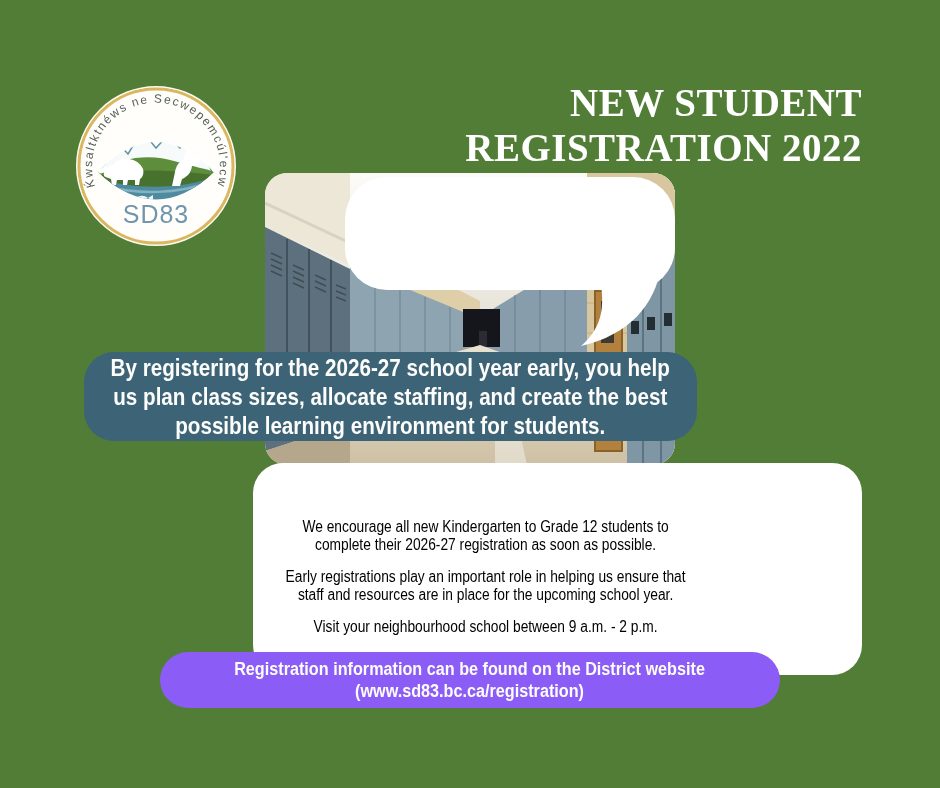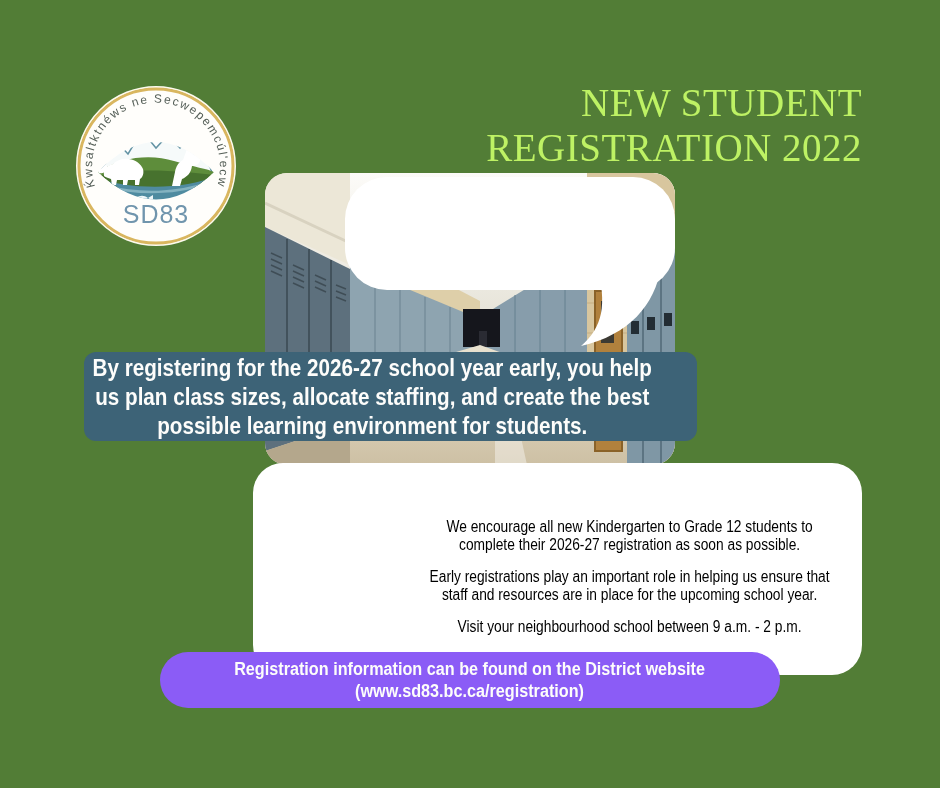--- a/index.html
+++ b/index.html
@@ -6,53 +6,53 @@
   .canvas{
     position:relative;width:940px;height:788px;overflow:hidden;
     background:#527d36;
     font-family:"Liberation Sans",sans-serif;
   }
   
   .title{
     position:absolute;top:80px;right:78px;text-align:right;
     font-family:"Liberation Serif",serif;
     font-size:39px;line-height:45px;letter-spacing:.5px;
-    color:#bef264;font-weight:400;white-space:nowrap;margin-left:37px;
+    color:#ffffff;font-weight:700;white-space:nowrap;margin-left:37px;
   }
   
   .logo{position:absolute;left:76px;top:86px;width:160px;height:160px;}
   
   .photo{
     position:absolute;left:265px;top:173px;width:410px;height:292px;
     border-radius:22px;overflow:hidden;z-index:1;
   }
   
   .bubble{position:absolute;left:345px;top:177px;width:330px;height:180px;z-index:3;}
   .bubble-text{
     position:absolute;left:0;top:0;width:330px;height:113px;
     display:flex;align-items:center;justify-content:center;
     padding-left:20px;box-sizing:border-box;
     font-family:"Liberation Serif",serif;font-size:41px;color:#3a6279;
     white-space:nowrap;
   }
   
   .highlight{
     position:absolute;left:84px;top:352px;width:613px;height:89px;
-    background:#3d6377;border-radius:12px;z-index:4;
-    display:flex;align-items:center;justify-content:flex-end;
+    background:#3d6377;border-radius:30px;z-index:4;
+    display:flex;align-items:center;justify-content:center;
   }
   .highlight-inner{transform:scaleX(.86);transform-origin:50% 50%;text-align:center;}
   .highlight-inner div{
     color:#fdfdfb;font-weight:700;font-size:24px;line-height:29px;white-space:nowrap;
   }
   
   .card{
     position:absolute;left:253px;top:463px;width:609px;height:212px;
     background:#ffffff;border-radius:30px;z-index:2;
-    display:flex;flex-direction:column;align-items:flex-end;justify-content:center;
+    display:flex;flex-direction:column;align-items:flex-start;justify-content:center;
     padding-top:2px;box-sizing:border-box;
   }
   .card-inner{transform:scaleX(.86);transform-origin:50% 50%;text-align:center;}
   .card p{margin:0 0 14px 0;}
   .card p:last-child{margin-bottom:0;}
   
   .footer{
     position:absolute;left:160px;top:652px;width:620px;height:56px;
     background:#8b5cf6;border-radius:28px;z-index:2;
     display:flex;align-items:center;justify-content:center;

